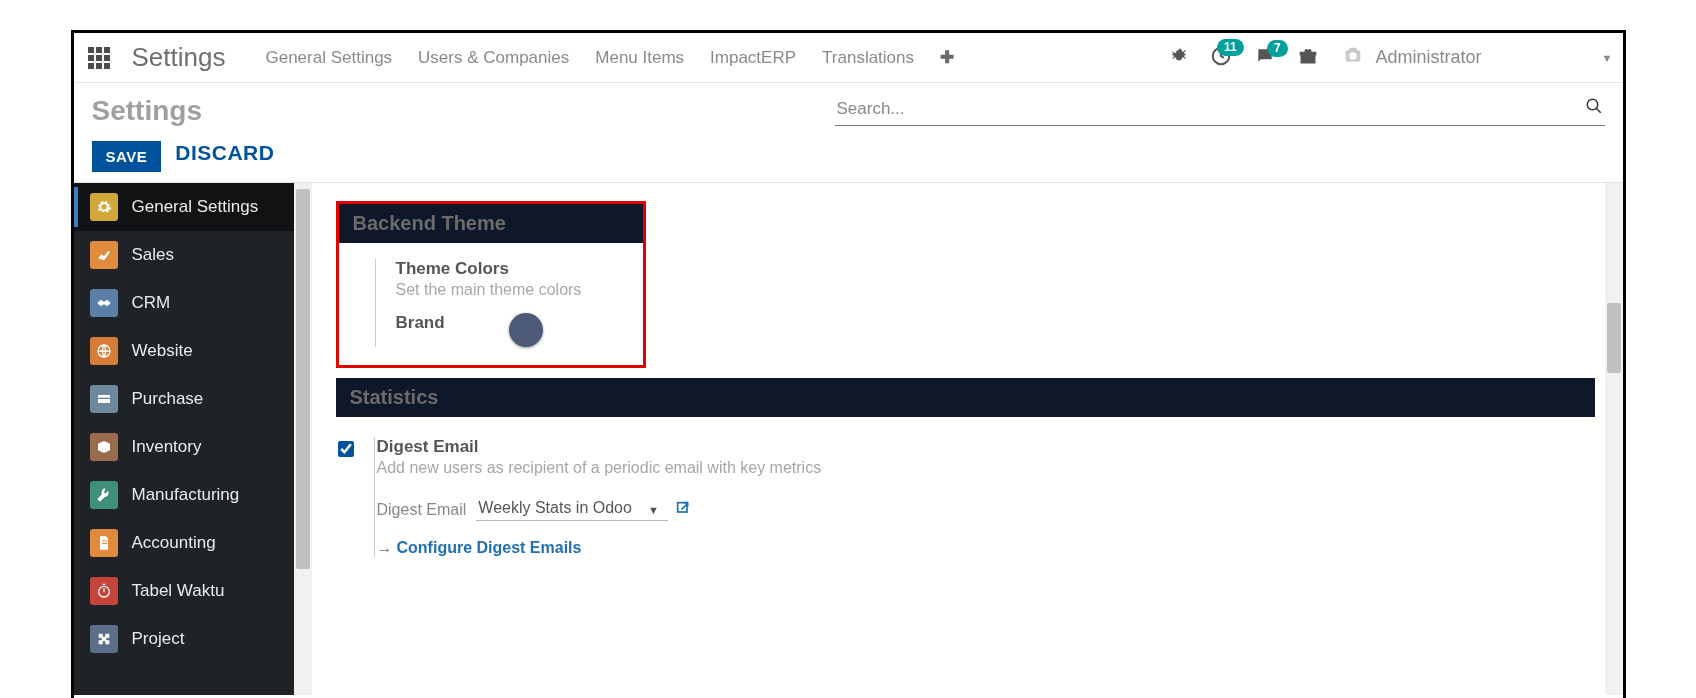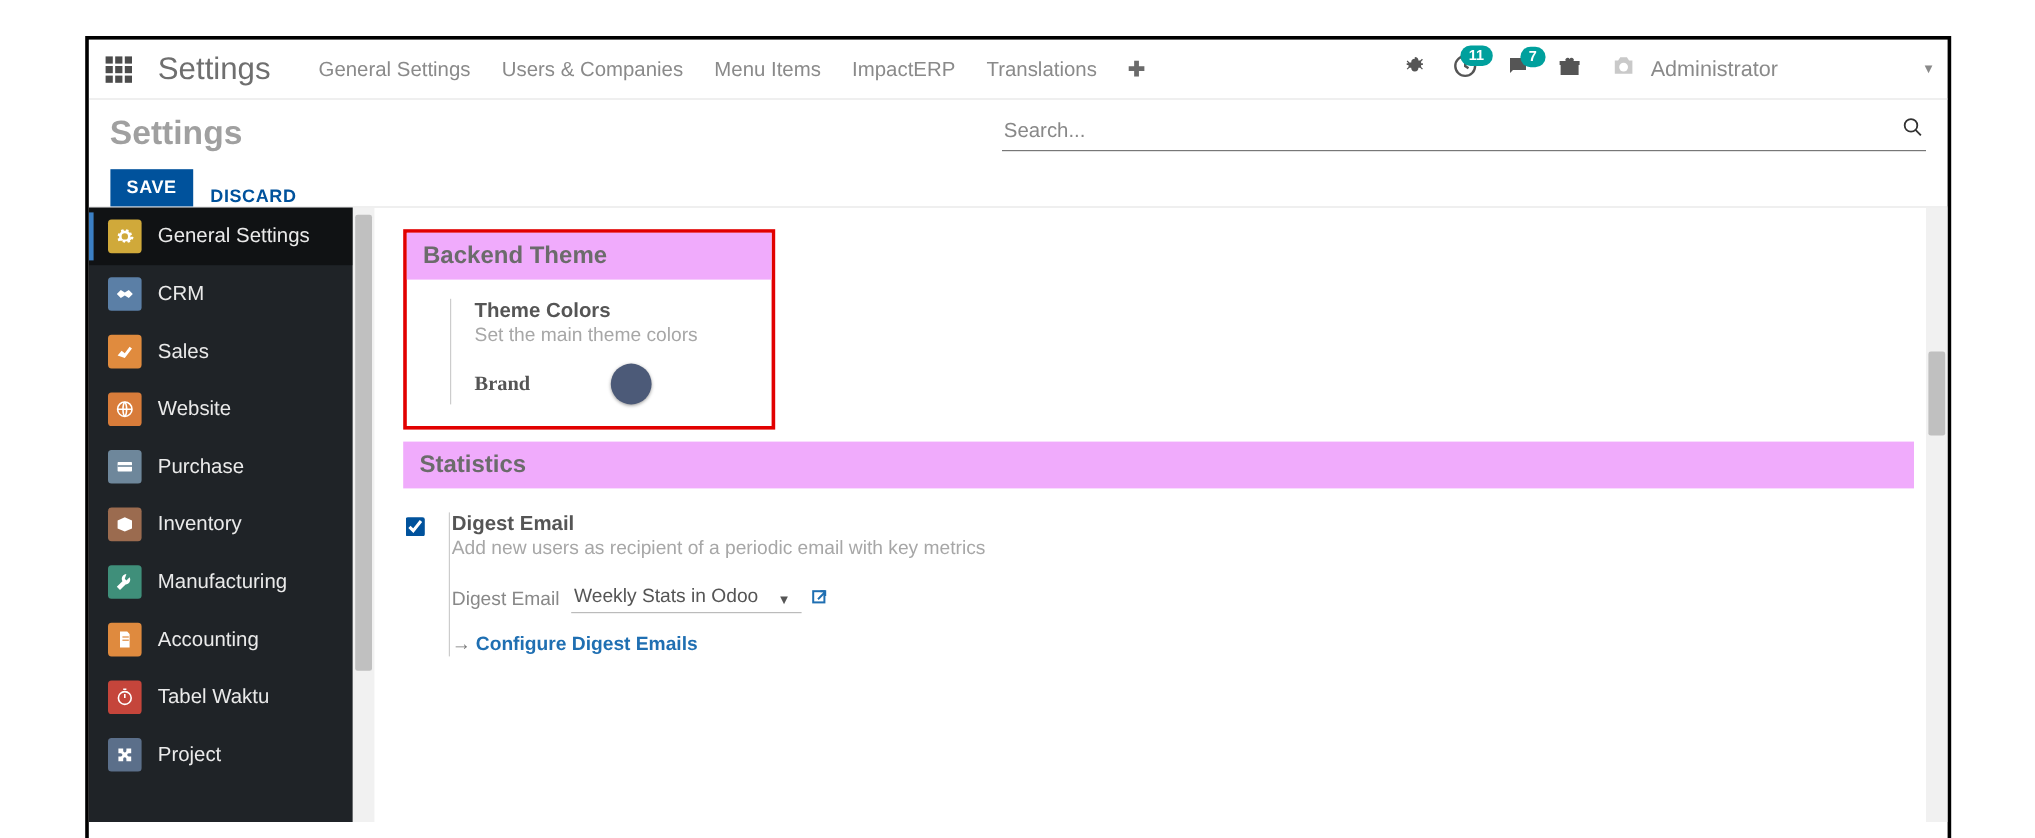--- a/index.html
+++ b/index.html
@@ -20,44 +20,44 @@
   .camera-icon { width:26px; height:22px; }
   .caret { margin-left:110px; color:#8a8a8a; font-size:11px;}
   
   .controlpanel { padding:12px 18px 0 18px; border-bottom:1px solid #e5e5e5; }
   .cp-row1 { display:flex; align-items:flex-start; }
   .breadcrumb { font-size:28px; color:#a0a0a0; font-weight:600; }
   .searchbox { margin-left:auto; width:770px; position:relative; }
   .searchbox input { width:100%; border:none; border-bottom:1px solid #777; font-size:17px; padding:4px 28px 6px 2px; outline:none; color:#555; }
   .searchbox input::placeholder{color:#888;}
   .search-icon { position:absolute; right:2px; top:2px; color:#555; }
-  .cp-row2 { margin-top:14px; display:flex; gap:14px; align-items:flex-end;}
+  .cp-row2 { margin-top:14px; margin-bottom:10px; display:flex; gap:14px; align-items:flex-start;}
   .btn-save { background:#00529c; color:#fff; font-weight:700; font-size:15px; padding:7px 14px; border:none; cursor:pointer; letter-spacing:0.5px;}
-  .btn-discard { background:none; border:none; color:#00529c; font-weight:700; font-size:15px; cursor:pointer; letter-spacing:0.5px;}
+  .btn-discard { background:none; border:none; color:#00529c; font-weight:700; font-size:21px; cursor:pointer; letter-spacing:0.5px;}
   
   .body { display:flex; height:calc(100% - 50px - 108px); position:relative;}
   .sidebar { width:220px; background:#1f2327; color:#fff; overflow:hidden; position:relative;}
   .side-item { display:flex; align-items:center; gap:14px; padding:10px 16px; font-size:17px; color:#eaeaea; cursor:pointer; }
   .side-item.active { background:#101214; }
   .side-item.active::before{ content:""; position:absolute; left:0; width:4px; height:40px; background:#3b7fc4;}
   .side-icon { width:28px; height:28px; border-radius:3px; display:flex; align-items:center; justify-content:center; flex:0 0 28px;}
   .side-icon svg { width:16px; height:16px; fill:#fff;}
   .c-gold{background:#d0a93a;} .c-blue{background:#5b7fa6;} .c-orange{background:#e08b3e;} .c-orange2{background:#d87c3a;}
   .c-grayblue{background:#6e879b;} .c-brown{background:#9b6b4f;} .c-teal{background:#3f8f7a;} .c-orange3{background:#df8a3e;}
   .c-steel{background:#5b6f8a;} .c-red{background:#c5453b;}
   .scrolltrack { width:18px; background:#f1f1f1; position:relative;}
   .scrollthumb { position:absolute; left:2px; width:14px; background:#c0c0c0; border-radius:2px;}
   .content-wrap{ flex:1; display:flex; }
   .content { flex:1; overflow:auto; padding:18px 10px 10px 24px; }
-  .section-header { background:#f0abfc; color:#6b6b6b; font-size:20px; font-weight:600; padding:8px 14px; }
+  .section-header { background:#0f172a; color:#6b6b6b; font-size:20px; font-weight:600; padding:8px 14px; }
   .highlight-box { border:3px solid #e20000; width:310px; padding:0 0 18px 0; margin-bottom:10px;}
   .sub-block { margin:16px 0 0 36px; border-left:1px solid #ccc; padding-left:20px; }
   .sub-title { font-weight:700; font-size:17px; color:#555; }
   .sub-desc { color:#a7a7a7; font-size:16px; margin-top:2px; }
-  .color-row { display:flex; align-items:center; gap:43px; margin-top:14px;font-family:Liberation Serif, serif;}
+  .color-row { display:flex; align-items:flex-start; gap:43px; margin-top:14px;}
   .color-row .lbl { font-weight:700; color:#555; width:70px; font-size:17px;}
   .swatch { width:34px; height:34px; border-radius:50%; box-shadow:0 1px 3px rgba(0,0,0,0.4); cursor:pointer;}
   .digest-row { display:flex; align-items:flex-start; gap:20px; margin:20px 0 0 2px;}
   .chk { width:16px; height:16px; accent-color:#00529c; margin-top:4px; cursor:pointer;}
   .digest-body { border-left:1px solid #ccc; padding-left:2px; max-width:560px;}
   .field-row { display:flex; align-items:center; gap:10px; margin-top:22px; color:#888;}
   .field-row .val { color:#555; border-bottom:1px solid #bbb; padding:0 36px 3px 2px; position:relative;}
   .dd-caret{ color:#555; font-size:11px; margin-left:-30px;}
   .ext-icon{ color:#1f6fb2; margin-left:6px;}
   .link-row { margin-top:18px; color:#1f6fb2; font-weight:700; cursor:pointer; font-size:16px;}
@@ -151,34 +151,34 @@
     <div class="sidebar">
       <div class="side-item active">
         <span class="side-icon c-gold">
             <svg viewBox="0 0 24 24">
               <path d="M12 8a4 4 0 1 0 0 8 4 4 0 0 0 0-8zm9 4l2 1-1 3-2-.5a8 8 0 0 1-1.5 1.5l.5 2-3 1-1-2a8 8 0 0 1-2 0l-1 2-3-1 .5-2A8 8 0 0 1 6 17.5L4 18l-1-3 2-1a8 8 0 0 1 0-2l-2-1 1-3 2 .5A8 8 0 0 1 7.5 6L7 4l3-1 1 2a8 8 0 0 1 2 0l1-2 3 1-.5 2A8 8 0 0 1 18 7.5l2-.5 1 3-2 1a8 8 0 0 1 0 2z"></path>
             </svg>
           </span>
         <span>General Settings</span>
       </div>
       <div class="side-item">
+        <span class="side-icon c-orange">
+            <svg viewBox="0 0 24 24">
+              <path d="M3 17l5-6 4 3 6-8 3 2-9 12z"></path>
+            </svg>
+          </span>
+        <span>Sales</span>
+      </div>
+      <div class="side-item">
         <span class="side-icon c-blue">
             <svg viewBox="0 0 24 24">
               <path d="M2 12l5-5 5 3 5-3 5 5-5 5-5-3-5 3z"></path>
             </svg>
           </span>
         <span>CRM</span>
-      </div>
-      <div class="side-item">
-        <span class="side-icon c-orange">
-            <svg viewBox="0 0 24 24">
-              <path d="M3 17l5-6 4 3 6-8 3 2-9 12z"></path>
-            </svg>
-          </span>
-        <span>Sales</span>
       </div>
       <div class="side-item">
         <span class="side-icon c-orange2">
             <svg viewBox="0 0 24 24">
               <circle cx="12" cy="12" r="9" fill="none" stroke="#fff" stroke-width="2"></circle>
               <path d="M3 12h18M12 3c3 3 3 15 0 18M12 3c-3 3-3 15 0 18" fill="none" stroke="#fff" stroke-width="2"></path>
             </svg>
           </span>
         <span>Website</span>
       </div>

